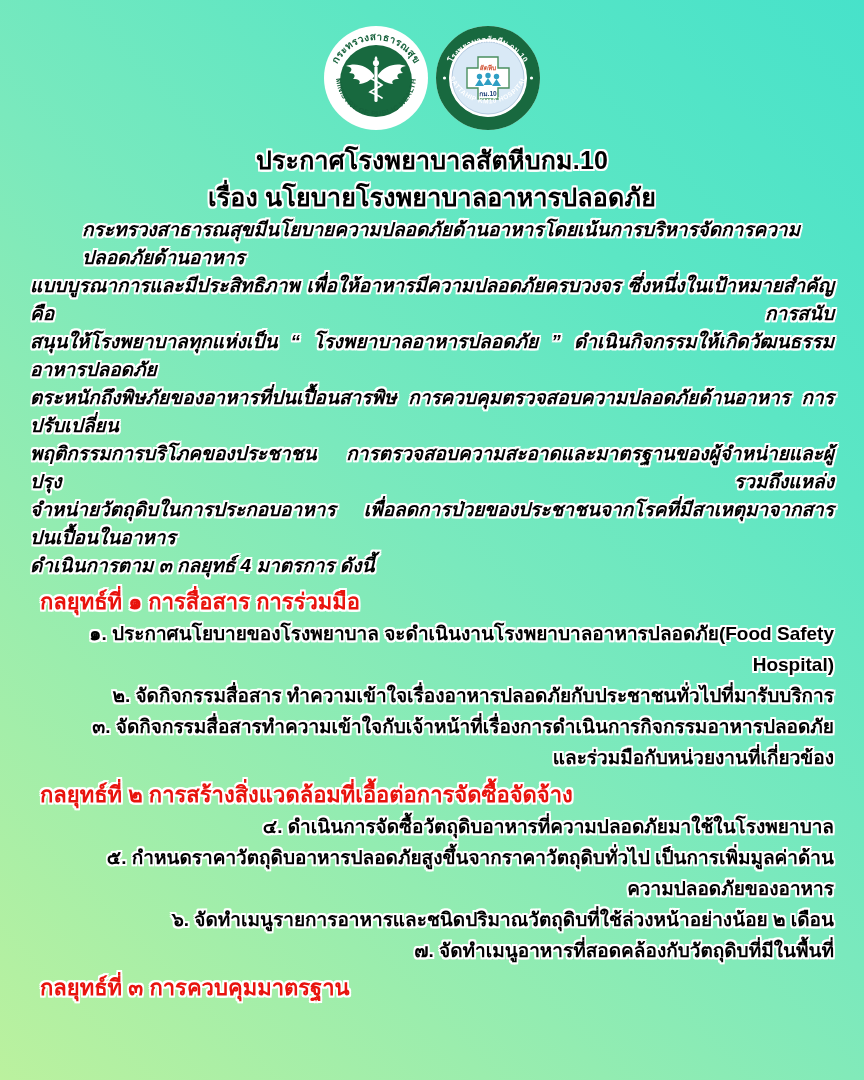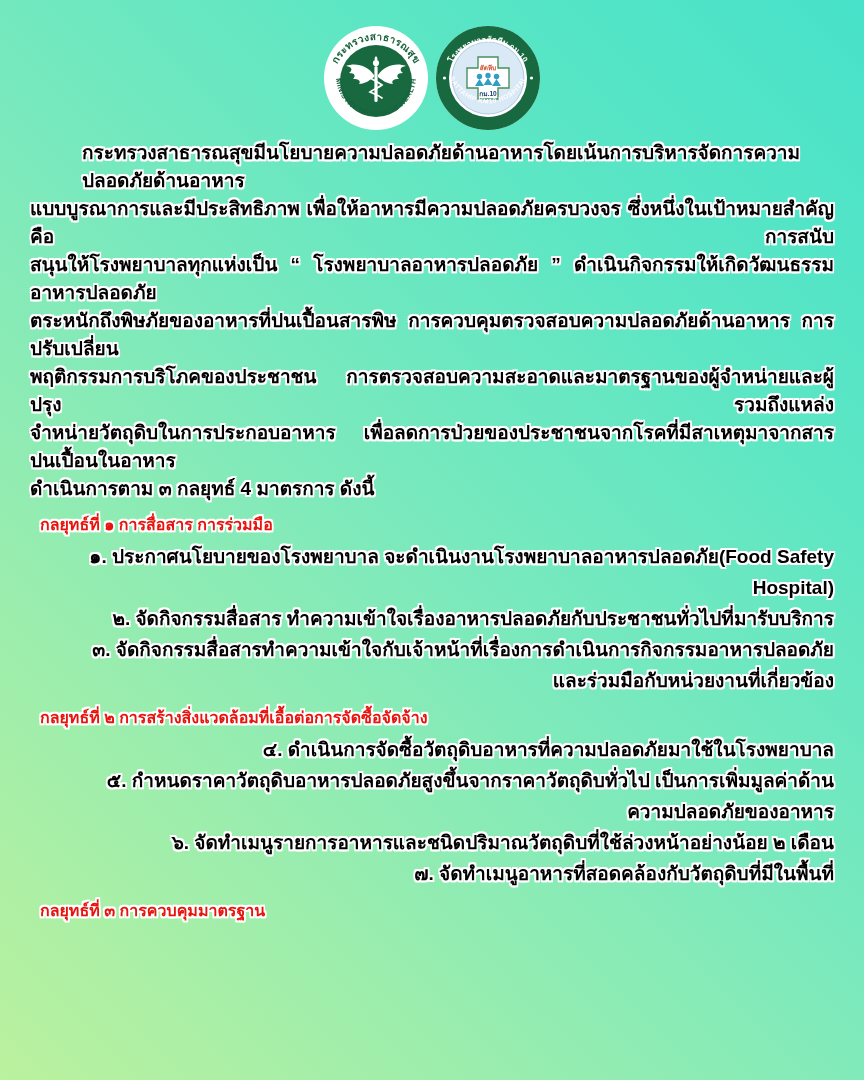--- a/index.html
+++ b/index.html
@@ -18,25 +18,25 @@
     text-shadow:
       -1.6px -1.6px 0 #fff, 1.6px -1.6px 0 #fff,
       -1.6px  1.6px 0 #fff, 1.6px  1.6px 0 #fff,
       -1.6px  0 0 #fff, 1.6px 0 0 #fff,
       0 -1.6px 0 #fff, 0 1.6px 0 #fff,
       0 0 3px #fff;
   }
   .logo-row{display:flex;justify-content:center;align-items:center;gap:8px;height:104px;}
   .logo{width:104px;height:104px;display:block;}
   .title-block{text-align:center;margin-top:12px;font-size:25px;line-height:37px;letter-spacing:0.2px;}
-  .intro{margin-top:9px;font-size:19px;line-height:28px;}
+  .intro{font-size:19px;line-height:28px;font-style:italic;}
   .iline{text-align:justify;text-align-last:justify;}
   .iline.noj{text-align:left;text-align-last:left;}
   .iline.indent{padding-left:52px;}
-  .sec-heading{color:#e8130d;font-size:16px;line-height:32px;margin-top:6px;padding-left:10px;}
+  .sec-heading{color:#e8130d;font-size:22px;line-height:32px;margin-top:6px;padding-left:10px;}
   .item{font-size:19px;line-height:31px;padding-left:72px;text-indent:-20px;text-align:right;}
   .arc-text{fill:#17623c;}
   .arc-text-white{fill:#ffffff;}
 </style>
 </head>
 <body>
 
 <div class="page">
 
   <div class="logo-row">
@@ -90,20 +90,24 @@
       <circle cx="95.5" cy="52" r="1.6" fill="#ffffff"></circle>
       <text class="arc-text-white" font-size="7.6" font-weight="bold" letter-spacing="0.3">
         <textPath href="#hospTop" startOffset="50%" text-anchor="middle">โรงพยาบาลสัตหีบ กม.10</textPath>
       </text>
       <text class="arc-text-white" font-size="6.6" font-weight="bold" letter-spacing="0.5">
         <textPath href="#hospBot" startOffset="50%" text-anchor="middle">SATTAHIP KM10 HOSPITAL</textPath>
       </text>
     </svg>
   </div>
 
+  <div class="title-block ol">
+    <div>ประกาศโรงพยาบาลสัตหีบกม.10</div>
+    <div>เรื่อง นโยบายโรงพยาบาลอาหารปลอดภัย</div>
+  </div>
 
   <div class="intro ol">
     <div class="iline indent">กระทรวงสาธารณสุขมีนโยบายความปลอดภัยด้านอาหารโดยเน้นการบริหารจัดการความปลอดภัยด้านอาหาร</div>
     <div class="iline">แบบบูรณาการและมีประสิทธิภาพ เพื่อให้อาหารมีความปลอดภัยครบวงจร ซึ่งหนึ่งในเป้าหมายสำคัญคือ การสนับ</div>
     <div class="iline">สนุนให้โรงพยาบาลทุกแห่งเป็น “ โรงพยาบาลอาหารปลอดภัย ” ดำเนินกิจกรรมให้เกิดวัฒนธรรมอาหารปลอดภัย</div>
     <div class="iline">ตระหนักถึงพิษภัยของอาหารที่ปนเปื้อนสารพิษ การควบคุมตรวจสอบความปลอดภัยด้านอาหาร การปรับเปลี่ยน</div>
     <div class="iline">พฤติกรรมการบริโภคของประชาชน การตรวจสอบความสะอาดและมาตรฐานของผู้จำหน่ายและผู้ปรุง รวมถึงแหล่ง</div>
     <div class="iline">จำหน่ายวัตถุดิบในการประกอบอาหาร เพื่อลดการป่วยของประชาชนจากโรคที่มีสาเหตุมาจากสารปนเปื้อนในอาหาร</div>
     <div class="iline noj">ดำเนินการตาม ๓ กลยุทธ์ 4 มาตรการ ดังนี้</div>
   </div>

